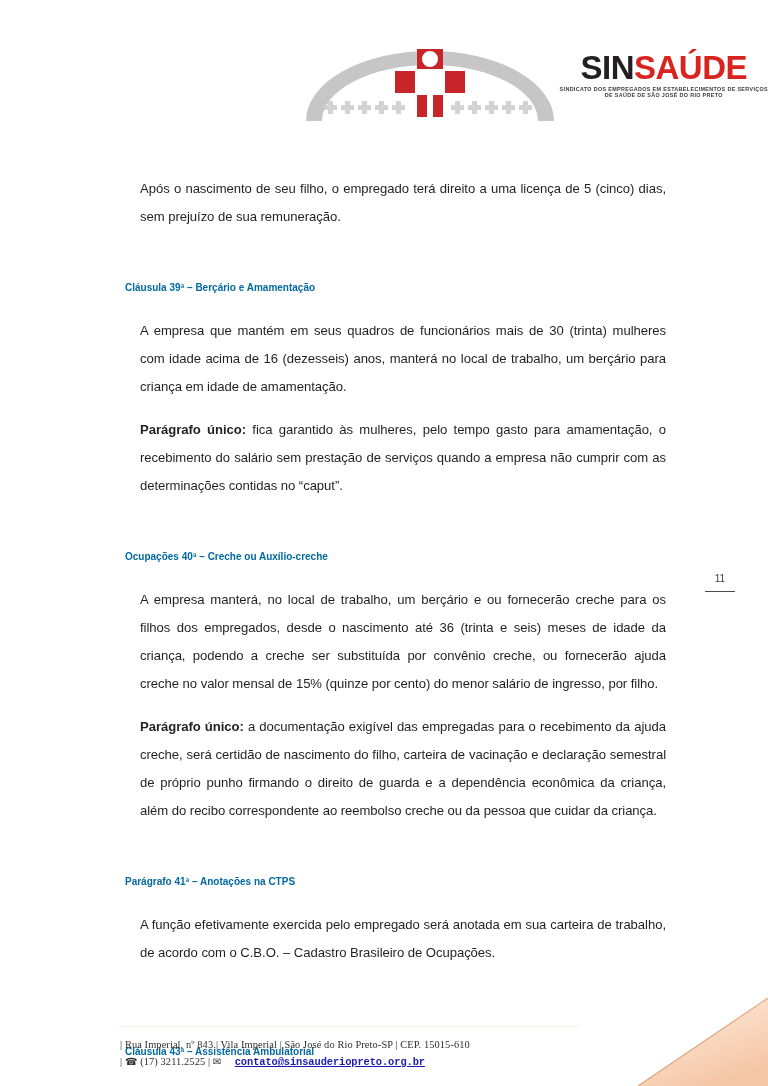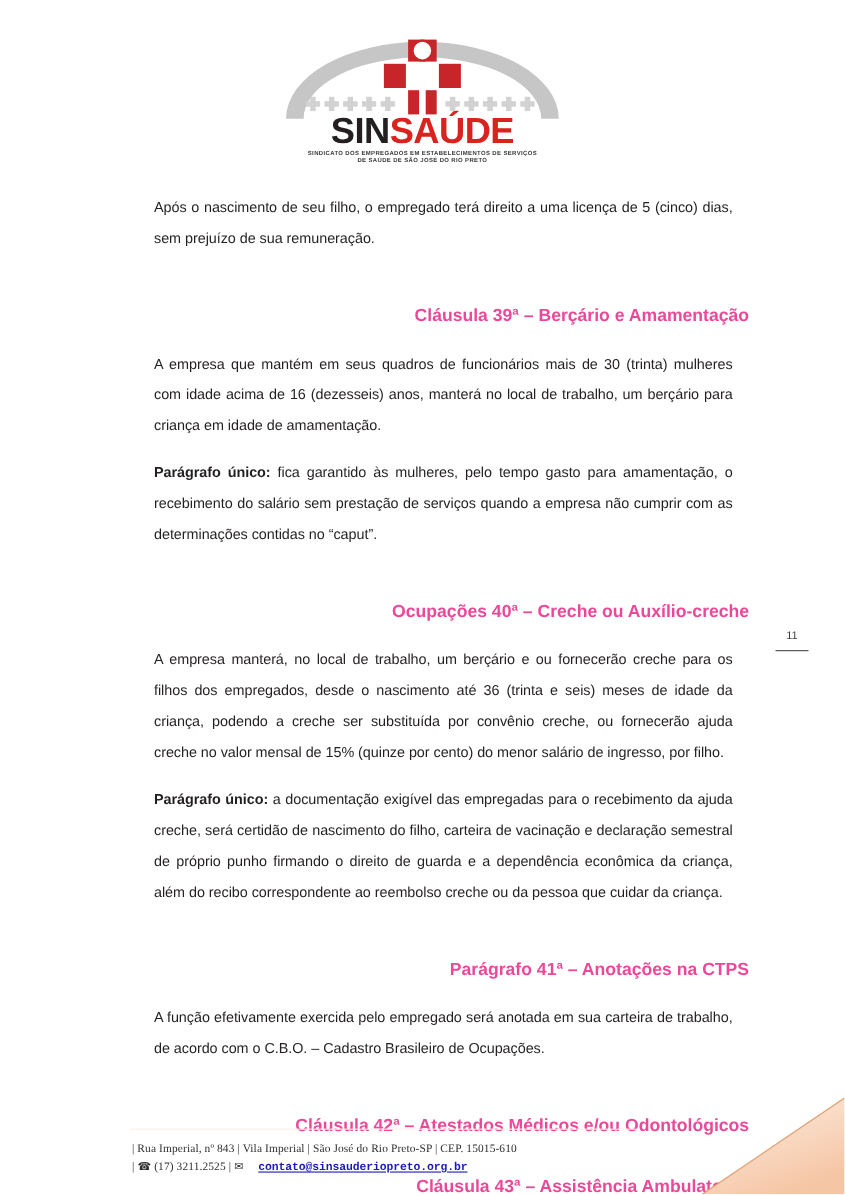--- a/index.html
+++ b/index.html
@@ -23,23 +23,23 @@
   }
 
   
   .logo-block {
     position: absolute;
     top: 22px;
     left: 0;
     width: 768px;
     height: 125px;
     display: flex;
-    flex-direction: column;
+    flex-direction: row;
     align-items: center;
-    justify-content: space-between;
+    justify-content: flex-end;
   }
   .logo-art {
     position: relative;
     width: 260px;
     height: 100px;
   }
   .logo-art svg { display: block; }
 
   
   .content {
@@ -52,25 +52,25 @@
     margin: 15px;
     font-size: 13.1px;
     line-height: 28px;
     text-align: justify;
     color: #231f20;
     letter-spacing: -0.05px;
   }
   p.para.nojust { text-align: left; }
   .clause-head {
     margin: 0;
-    font-size: 16px;
+    font-size: 10px;
     line-height: 28px;
     font-weight: bold;
-    color: #ec4899;
-    text-align: right;
+    color: #0369a1;
+    text-align: left;
   }
   .blank {
     height: 28px;
   }
   b.lead { font-weight: bold; }
 
   
   .page-number {
     position: absolute;
     right: 27px;
@@ -228,21 +228,20 @@
     <p class="para">A empresa manterá, no local de trabalho, um berçário e ou fornecerão creche para os filhos dos empregados, desde o nascimento até 36 (trinta e seis) meses de idade da criança, podendo a creche ser substituída por convênio creche, ou fornecerão ajuda creche no valor mensal de 15% (quinze por cento) do menor salário de ingresso, por filho.</p>
     <p class="para"><b class="lead">Parágrafo único:</b><span> a documentação exigível das empregadas para o recebimento da ajuda creche, será certidão de nascimento do filho, carteira de vacinação e declaração semestral de próprio punho firmando o direito de guarda e a dependência econômica da criança, além do recibo correspondente ao reembolso creche ou da pessoa que cuidar da criança.</span></p>
 
     <div class="blank"></div>
 
     <p class="clause-head">Parágrafo 41ª  – Anotações na CTPS</p>
     <p class="para">A função efetivamente exercida pelo empregado será anotada em sua carteira de trabalho, de acordo com o C.B.O. – Cadastro Brasileiro de Ocupações.</p>
 
     <div class="blank"></div>
 
-    <p class="clause-head">Cláusula 42ª – Atestados Médicos e/ou Odontológicos</p>
 
     <div class="blank"></div>
 
     <p class="clause-head">Cláusula 43ª – Assistência Ambulatorial</p>
     <p class="para"><b class="lead">Parágrafo único:</b><span> Se do atendimento ambulatorial concedido resultar na necessidade de realização de exames complementares (laboratoriais ou de raioX), estes serão custeados na integralidade pela empresa.</span></p>
 
   </div>
 
   <div class="page-number">
     <span class="num">11</span>

